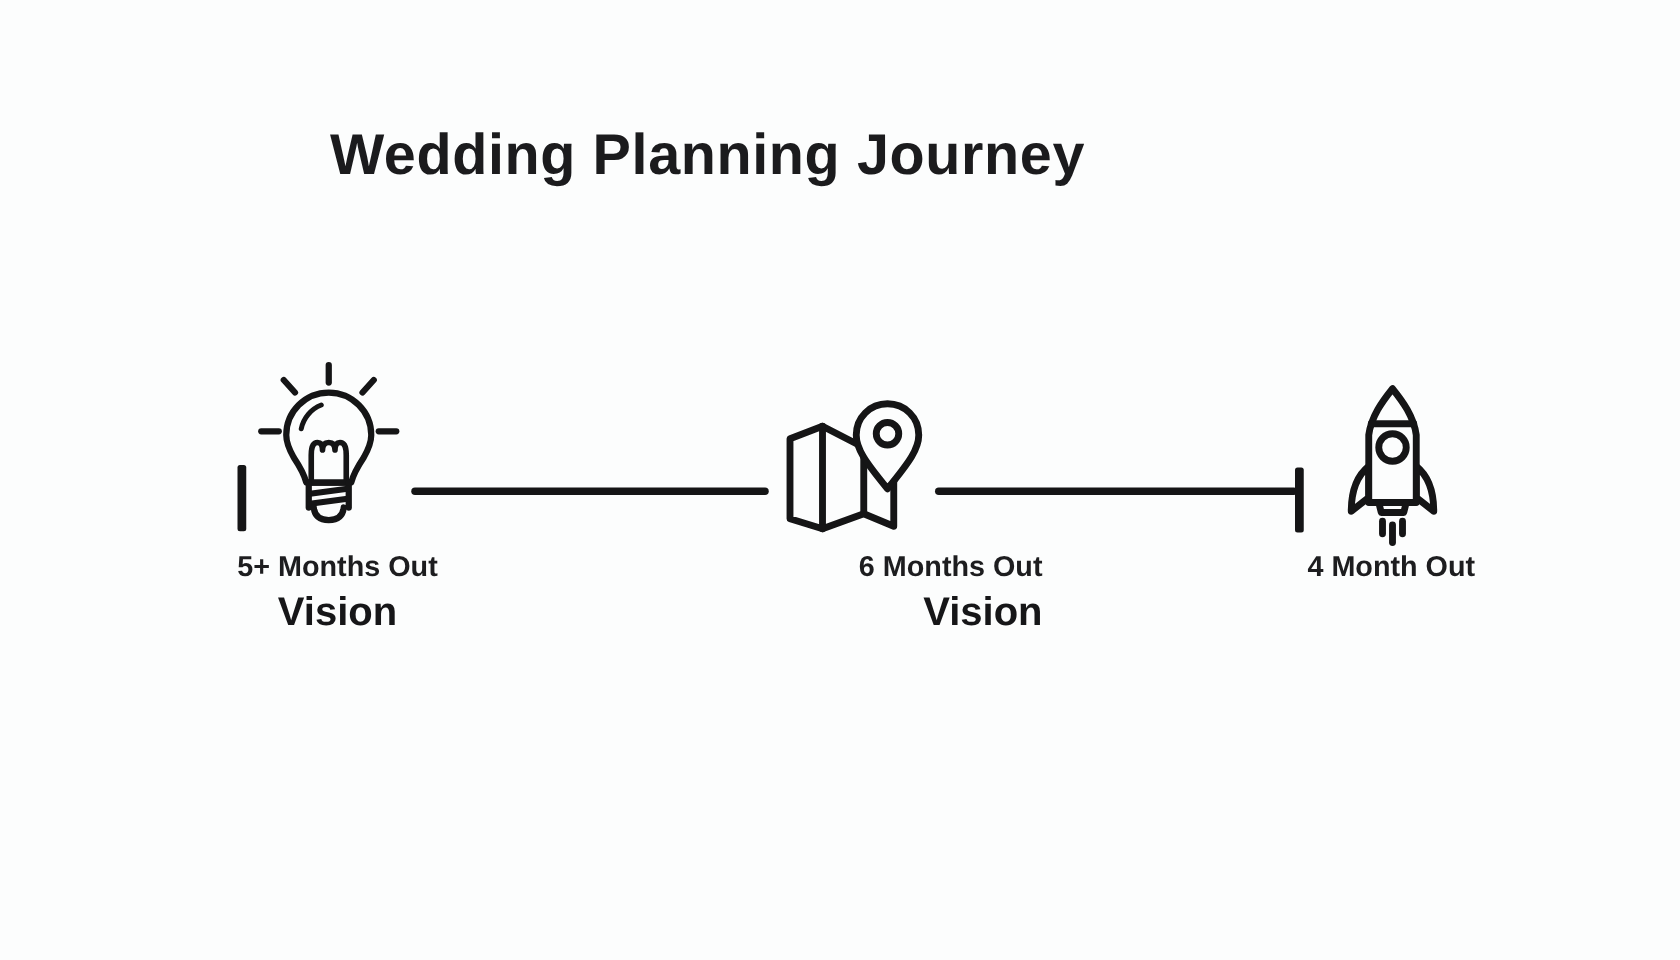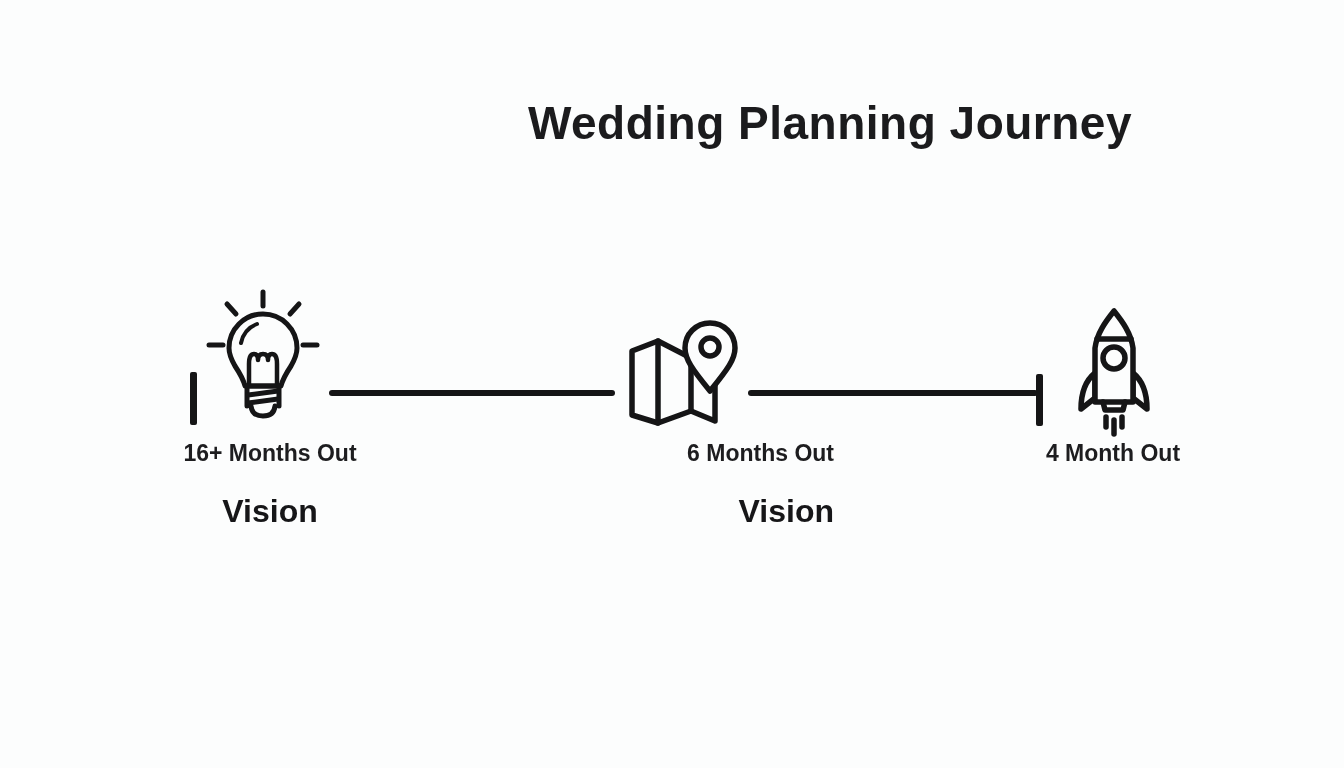--- a/index.html
+++ b/index.html
@@ -13,21 +13,21 @@
     background: #fcfdfd;
     overflow: hidden;
     font-family: "Liberation Sans", sans-serif;
     color: #19191b;
   }
   .title {
     position: absolute;
     top: 96px;
     left: 0;
     width: 1132px;
-    text-align: right;
+    text-align: center;
     font-size: 46px;
     font-weight: 700;
     letter-spacing: 0.5px;
     color: #1b1b1d;
   }
   .tick {
     position: absolute;
     background: #151516;
     border-radius: 2px;
   }
@@ -58,21 +58,21 @@
   .mt-1 { left: 118px; }
   .mt-2 { left: 530px; text-align: right; }
   .mt-3 { left: 961px; }
   .timeframe {
     font-size: 23px;
     font-weight: 700;
     color: #1d1d1f;
     line-height: 30px;
   }
   .label {
-    margin-top: 25px;
+    margin-top: 3px;
     font-size: 32px;
     font-weight: 700;
     color: #161618;
     line-height: 36px;
   }
 </style>
 </head>
 <body>
 
 <div class="title">Wedding Planning Journey</div>
@@ -119,21 +119,21 @@
     <line x1="24" y1="36" x2="58" y2="36"></line>
     <circle cx="41" cy="55" r="11"></circle>
     <path d="M30,99 L32,107 L50,107 L52,99"></path>
     <line x1="33" y1="114" x2="33" y2="124"></line>
     <line x1="41" y1="117" x2="41" y2="131"></line>
     <line x1="49" y1="114" x2="49" y2="124"></line>
   </svg>
 </div>
 
 <div class="milestone-text mt-1">
-  <div class="timeframe">16+ Months Out</div>
+  <div class="timeframe">5+ Months Out</div>
   <div class="label">Vision</div>
 </div>
 
 <div class="milestone-text mt-2">
   <div class="timeframe">6 Months Out</div>
   <div class="label">Vision</div>
 </div>
 
 <div class="milestone-text mt-3">
   <div class="timeframe">4 Month Out</div>

